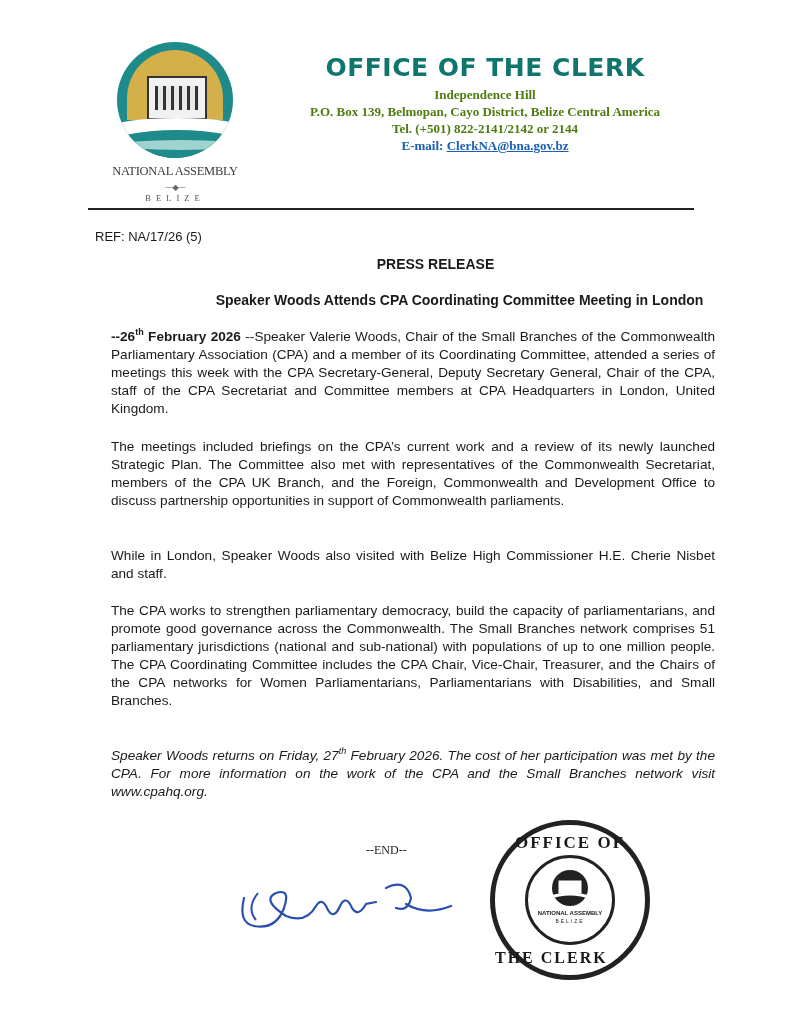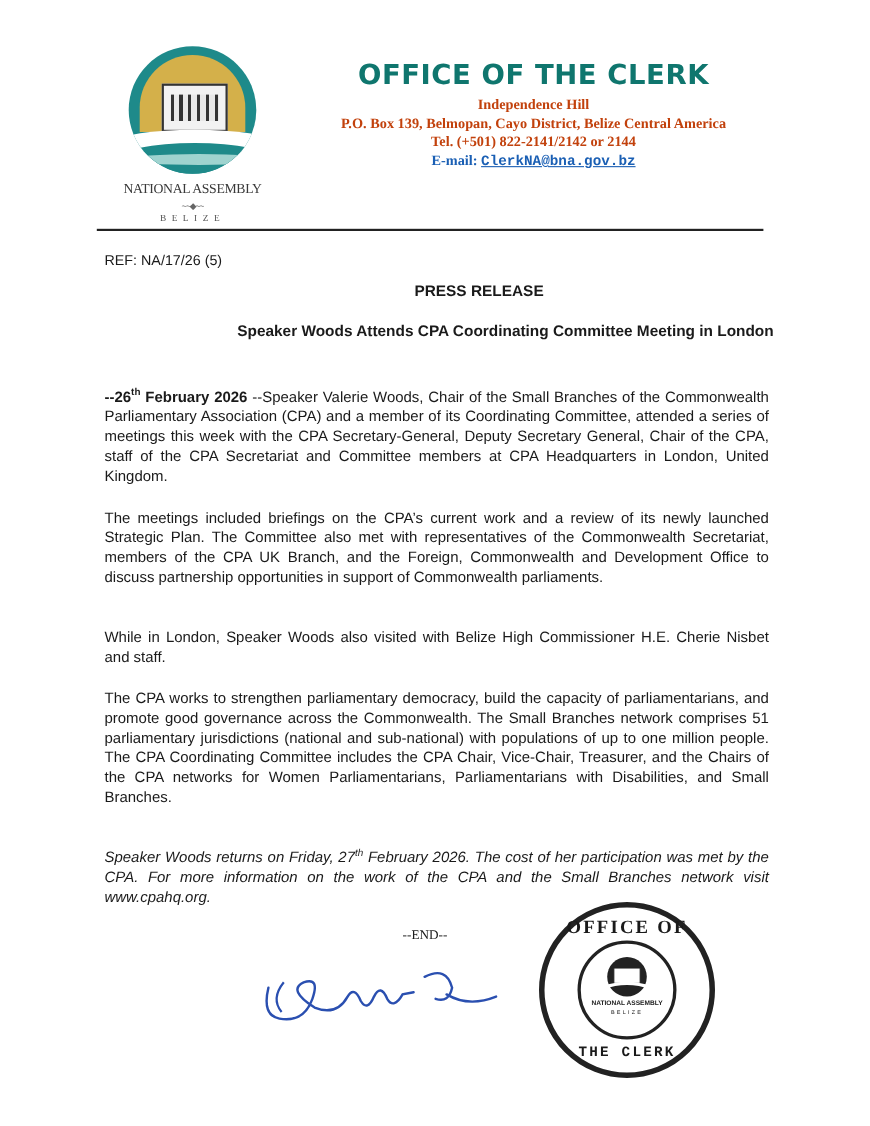--- a/index.html
+++ b/index.html
@@ -12,43 +12,43 @@
   .logo-building:before { content: ""; position: absolute; left: 6px; top: 8px; width: 44px; height: 24px; background: repeating-linear-gradient(90deg, #333 0 3px, #e8e8e8 3px 8px); }
   .logo-wave1 { position: absolute; left: -10px; top: 76px; width: 140px; height: 22px; border-radius: 50%; background: #ffffff; }
   .logo-wave2 { position: absolute; left: -10px; top: 88px; width: 140px; height: 30px; background: #1e8a8a; border-radius: 50% 50% 0 0; }
   .logo-wave3 { position: absolute; left: 0; top: 98px; width: 128px; height: 10px; background: #9fd3cf; border-radius: 50%; }
   .logo-title { position: absolute; left: 0; top: 124px; width: 140px; text-align: center; font-family: "Liberation Serif", serif; font-size: 12.5px; color: #3a3a3a; letter-spacing: -0.3px; }
   .logo-ornament { position: absolute; left: 44px; top: 143px; width: 52px; text-align: center; font-size: 8px; color: #666; letter-spacing: -1px; }
   .logo-sub { position: absolute; left: 0; top: 153px; width: 140px; text-align: center; font-family: "Liberation Serif", serif; font-size: 8.5px; letter-spacing: 5px; color: #555; }
 
   .header { position: absolute; left: 265px; top: 53px; width: 440px; text-align: center; }
   .header-title { font-family: "DejaVu Sans", sans-serif; font-weight: bold; font-size: 25px; letter-spacing: 0.5px; color: #0f766e; margin: 0 0 4px 0; }
-  .header-line { font-family: "Liberation Serif", serif; font-weight: bold; font-size: 13px; color: #c2410c; line-height: 17px; }
-  .header-line a { color: #1a5fb4; text-decoration: underline; font-family: Liberation Mono, monospace; }
+  .header-line { font-family: "Liberation Serif", serif; font-weight: bold; font-size: 13px; color: #4d7c0f; line-height: 17px; }
+  .header-line a { color: #1a5fb4; text-decoration: underline; }
   .header-line.web { color: #1a5fb4; }
   .rule { position: absolute; left: 88px; top: 208px; width: 606px; height: 2px; background: #222; }
 
   .ref { position: absolute; left: 95px; top: 229px; font-size: 13px; }
   .doc-title { position: absolute; left: 0; width: 791px; text-align: center; font-weight: bold; font-size: 14px; padding-left: 40px; }
   .pr { top: 256px; }
   .subtitle { top: 292px; margin-left: 24px; }
 
-  .body { position: absolute; left: 95px; width: 604px; font-size: 13.6px; line-height: 18px; text-align: justify; margin-top: 24px; }
+  .body { position: absolute; left: 111px; width: 604px; font-size: 13.6px; line-height: 18px; text-align: justify; }
   .body p { margin: 0; }
   .p1 { top: 328px; } .p2 { top: 438px; } .p3 { top: 547px; } .p4 { top: 602px; } .p5 { top: 747px; font-style: italic; }
   sup { font-size: 9px; line-height: 0; }
   b { font-weight: bold; }
 
   .end { position: absolute; left: 366px; top: 843px; font-family: "Liberation Serif", serif; font-size: 12px; }
   .signature { position: absolute; left: 236px; top: 868px; width: 220px; height: 70px; }
 
   .seal { position: absolute; left: 490px; top: 820px; width: 160px; height: 160px; border-radius: 50%; border: 5px solid #222; box-sizing: border-box; }
   .seal-inner { position: absolute; left: 30px; top: 30px; width: 90px; height: 90px; border-radius: 50%; border: 3px solid #222; box-sizing: border-box; }
   .seal-text-top { position: absolute; left: 0; top: 8px; width: 150px; text-align: center; font-family: "Liberation Serif", serif; font-weight: bold; font-size: 17px; letter-spacing: 2px; }
-  .seal-text-bot { position: absolute; left: 0; top: 124px; width: 150px; text-align: center; font-family: Liberation Mono, monospace; font-weight: bold; font-size: 13px; letter-spacing: 2px; }
+  .seal-text-bot { position: absolute; left: 0; top: 124px; width: 150px; font-family: Liberation Serif, serif; font-weight: bold; font-size: 16px; letter-spacing: 2px; }
   .seal-mini { position: absolute; left: 14px; top: 10px; width: 56px; height: 40px; }
   .seal-mini-label { position: absolute; left: 2px; top: 52px; width: 80px; text-align: center; font-size: 6px; font-weight: bold; }
   .seal-mini-sub { position: absolute; left: 2px; top: 60px; width: 80px; text-align: center; font-size: 5px; letter-spacing: 2px; }
 </style>
 </head>
 <body>
 
 <div class="logo">
   <div class="logo-circle">
     <div class="logo-sun"></div>

